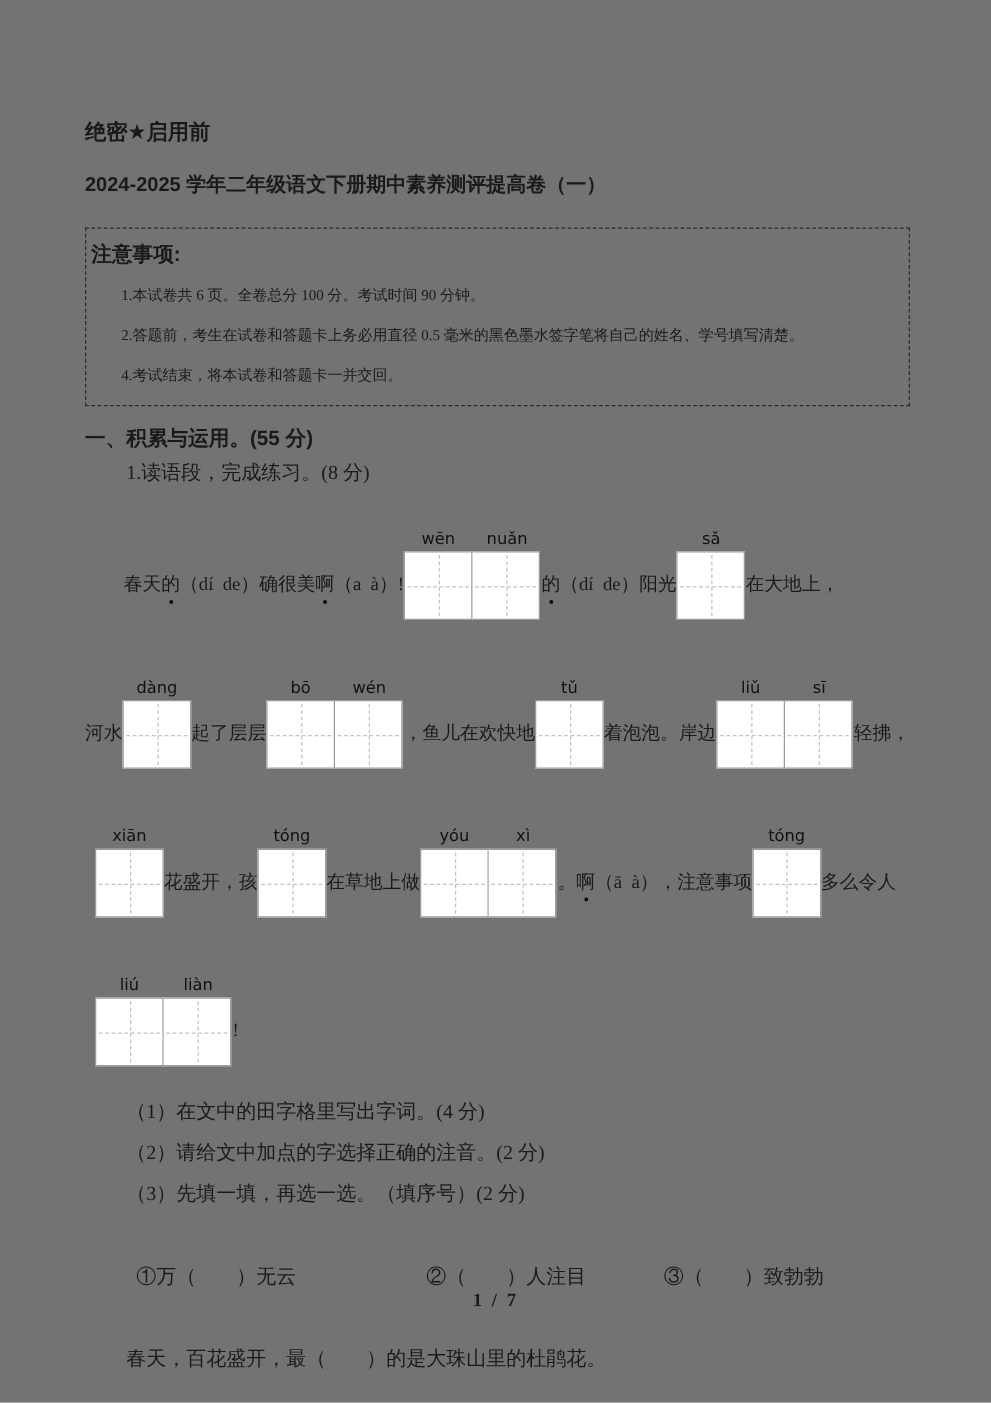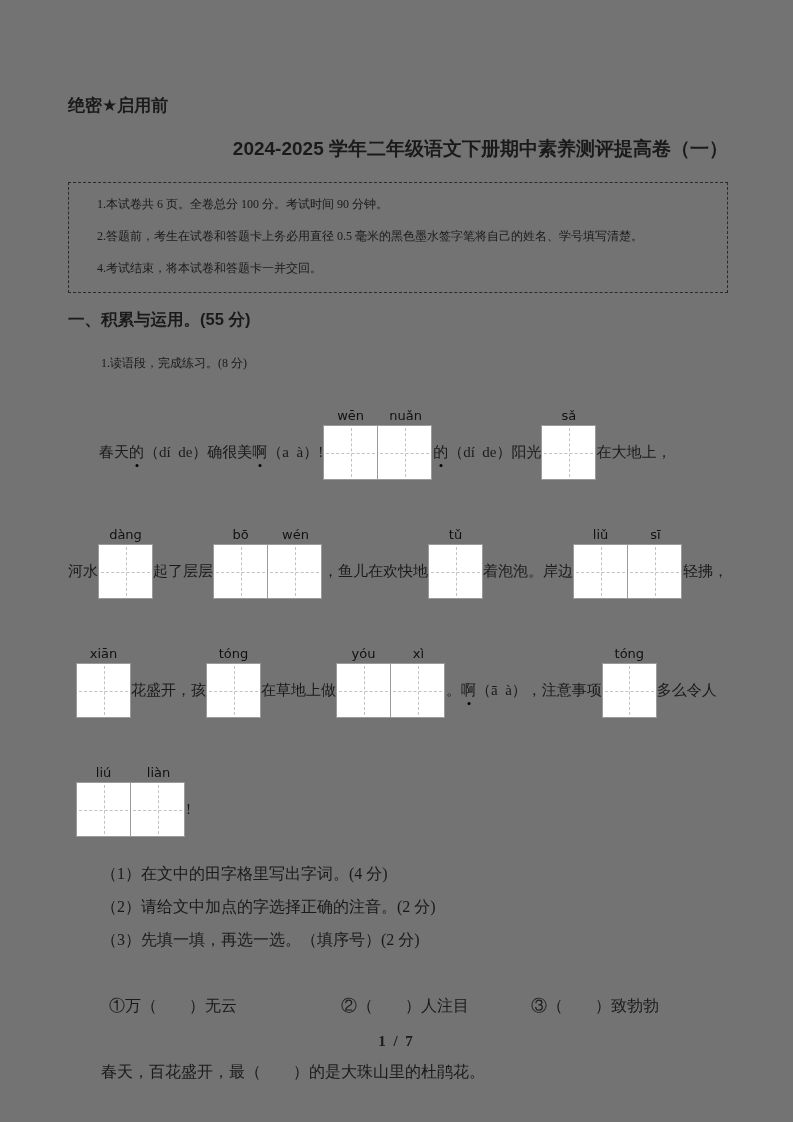--- a/index.html
+++ b/index.html
@@ -3,31 +3,31 @@
 <meta charset="utf-8">
 <style>
   html, body { margin:0; padding:0; background:#fff; }
   body { width:793px; height:1122px; overflow:hidden;
          font-family:"Liberation Serif","DejaVu Serif",serif; color:#1a1a1a; }
   .page { position:relative; box-sizing:border-box; width:793px; height:1122px;
           padding:96px 65px 0 68px; background:#737373; }
 
   .secret { font-family:"Liberation Sans","DejaVu Sans",sans-serif;
             font-weight:bold; font-size:17px; line-height:20px; }
-  .title  { margin:20px 0 0 0; text-align:right; font-size:19px; line-height:26px;
+  .title  { margin:20px 0 0 0; text-align:left; font-size:16px; line-height:26px;
             font-family:"Liberation Sans","DejaVu Sans",sans-serif; font-weight:bold; }
 
   .notice { margin-top:20px; border:1px dashed #2a2a2a; padding:5px 6px 8px 4px; }
   .notice-h { font-weight:bold; font-size:16.5px; line-height:32px;
               font-family:"Liberation Sans","DejaVu Sans",sans-serif; }
   .nitem { margin:0; font-size:12px; line-height:32px; text-indent:2em; }
 
   .sec-h { margin-top:14px; font-size:16.5px; line-height:24px; font-weight:bold;
            font-family:"Liberation Sans","DejaVu Sans",sans-serif; }
-  .stem  { margin-top:20px; padding-left:33px; font-size:12px; line-height:24px; }
+  .stem  { margin-top:4px; padding-left:33px; font-size:16px; line-height:24px; }
 
   .passage { margin-top:6px; }
   .prow { display:flex; align-items:flex-end; margin-bottom:20px; }
   .prow:nth-child(3), .prow:nth-child(4) { padding-left:8px; }
   .prow:nth-child(1) { padding-left:31px; }
   .ptext { font-size:15px; height:55px; line-height:55px; white-space:pre; }
   .dotchar { position:relative; }
   .dotchar::after { content:""; position:absolute; left:50%; bottom:13px;
                     width:3px; height:3px; border-radius:50%; background:#000;
                     transform:translateX(-50%); }
@@ -54,20 +54,21 @@
              font-size:15px; font-weight:bold; letter-spacing:2px; }
 </style>
 </head>
 <body>
 
 <div class="page">
   <div class="secret">绝密★启用前</div>
   <h1 class="title">2024-2025 学年二年级语文下册期中素养测评提高卷（一）</h1>
 
   <div class="notice">
+    <div class="notice-h">注意事项:</div>
     <p class="nitem">1.本试卷共 6 页。全卷总分 100 分。考试时间 90 分钟。</p>
     <p class="nitem">2.答题前，考生在试卷和答题卡上务必用直径 0.5 毫米的黑色墨水签字笔将自己的姓名、学号填写清楚。</p>
     <p class="nitem">4.考试结束，将本试卷和答题卡一并交回。</p>
   </div>
 
   <div class="sec-h">一、积累与运用。(55 分)</div>
   <div class="stem">1.读语段，完成练习。(8 分)</div>
 
   <div class="passage">
       <div class="prow">

